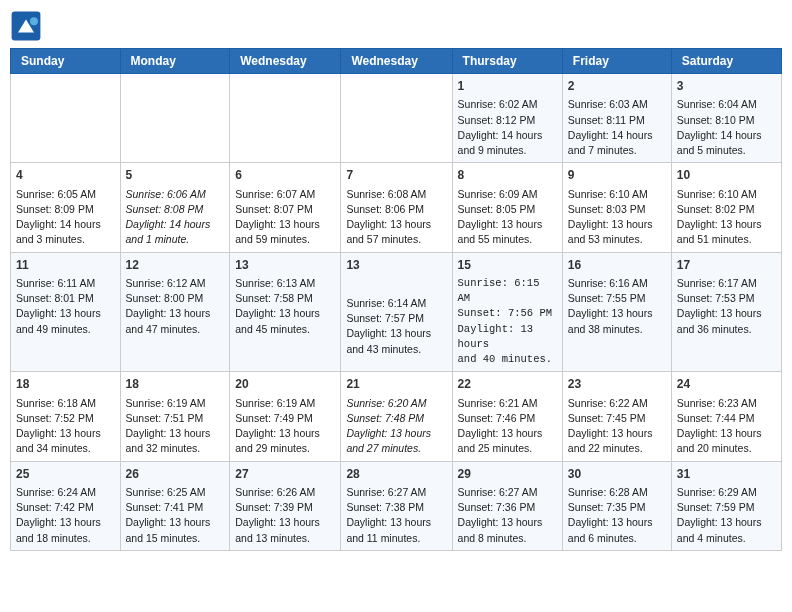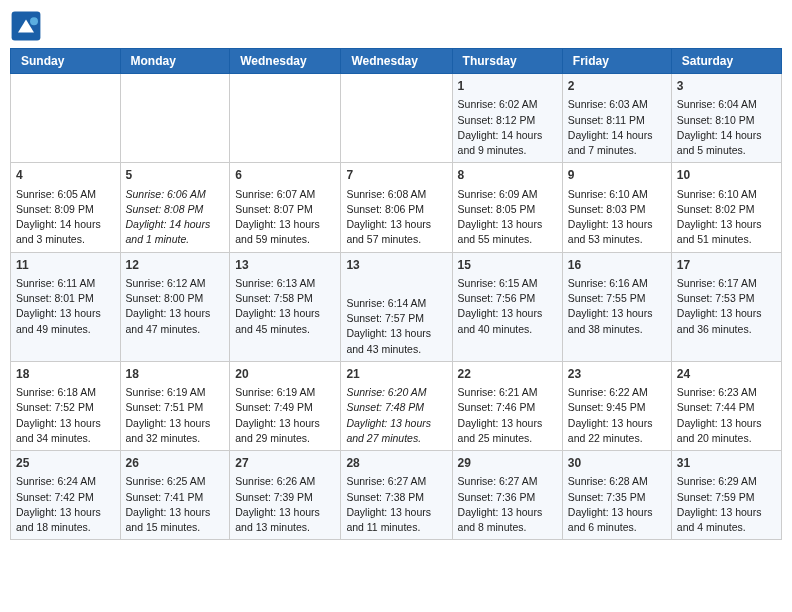--- a/index.html
+++ b/index.html
@@ -221,21 +221,21 @@
         </td>
         <td>
           <span class="day-number">13</span>
           <div class="day-info" style="white-space: pre-line; margin-top: 22px;">Sunrise: 6:14 AM
 Sunset: 7:57 PM
 Daylight: 13 hours
 and 43 minutes.</div>
         </td>
         <td>
           <span class="day-number">15</span>
-          <div class="day-info" style="white-space: pre-line;">Sunrise: 6:15 AM
+          <div class="day-info" style="white-space: pre-line; font-family: Liberation Mono, monospace;">Sunrise: 6:15 AM
 Sunset: 7:56 PM
 Daylight: 13 hours
 and 40 minutes.</div>
         </td>
         <td>
           <span class="day-number">16</span>
           <div class="day-info" style="white-space: pre-line;">Sunrise: 6:16 AM
 Sunset: 7:55 PM
 Daylight: 13 hours
 and 38 minutes.</div>
@@ -280,21 +280,21 @@
         <td>
           <span class="day-number">22</span>
           <div class="day-info" style="white-space: pre-line;">Sunrise: 6:21 AM
 Sunset: 7:46 PM
 Daylight: 13 hours
 and 25 minutes.</div>
         </td>
         <td>
           <span class="day-number">23</span>
           <div class="day-info" style="white-space: pre-line;">Sunrise: 6:22 AM
-Sunset: 9:45 PM
+Sunset: 7:45 PM
 Daylight: 13 hours
 and 22 minutes.</div>
         </td>
         <td>
           <span class="day-number">24</span>
           <div class="day-info" style="white-space: pre-line;">Sunrise: 6:23 AM
 Sunset: 7:44 PM
 Daylight: 13 hours
 and 20 minutes.</div>
         </td>

